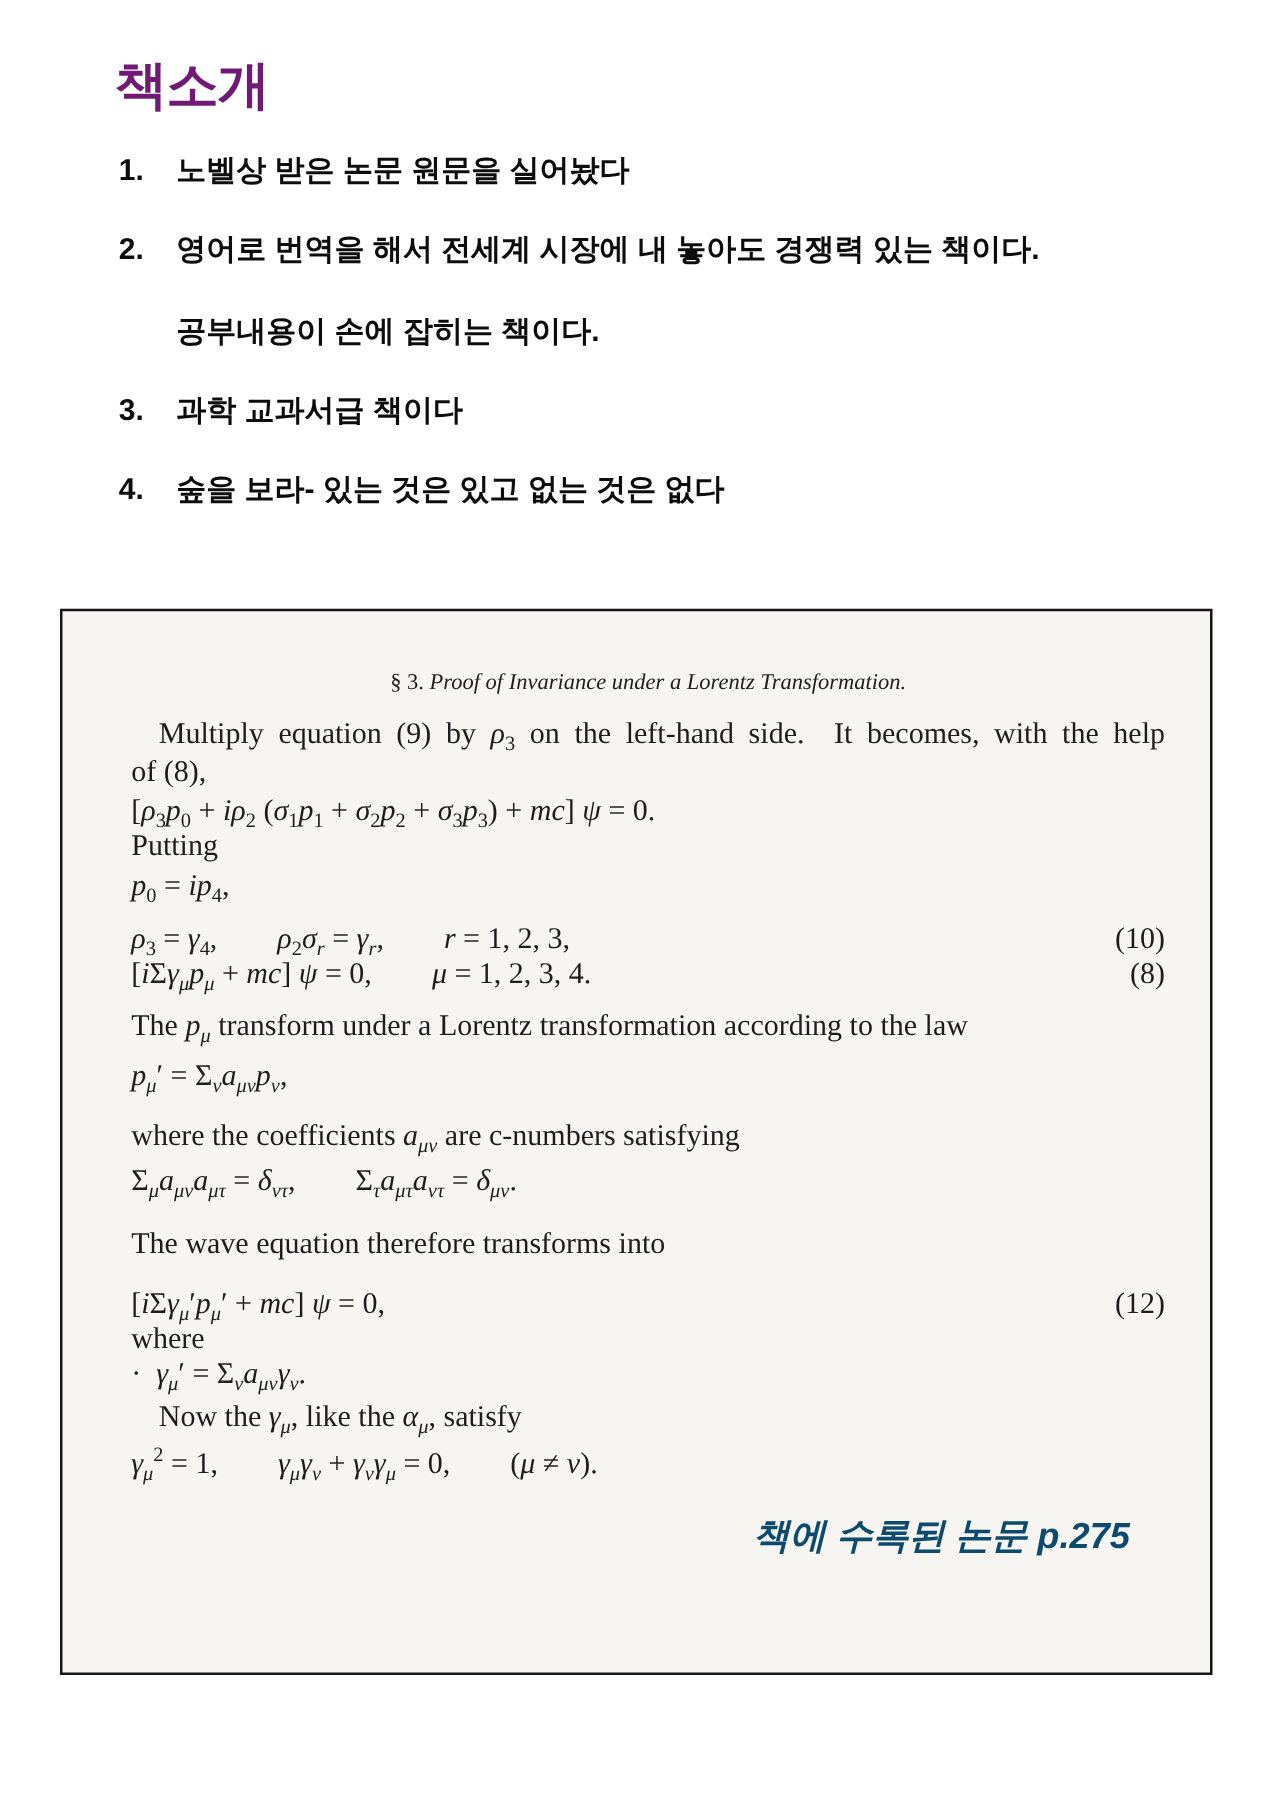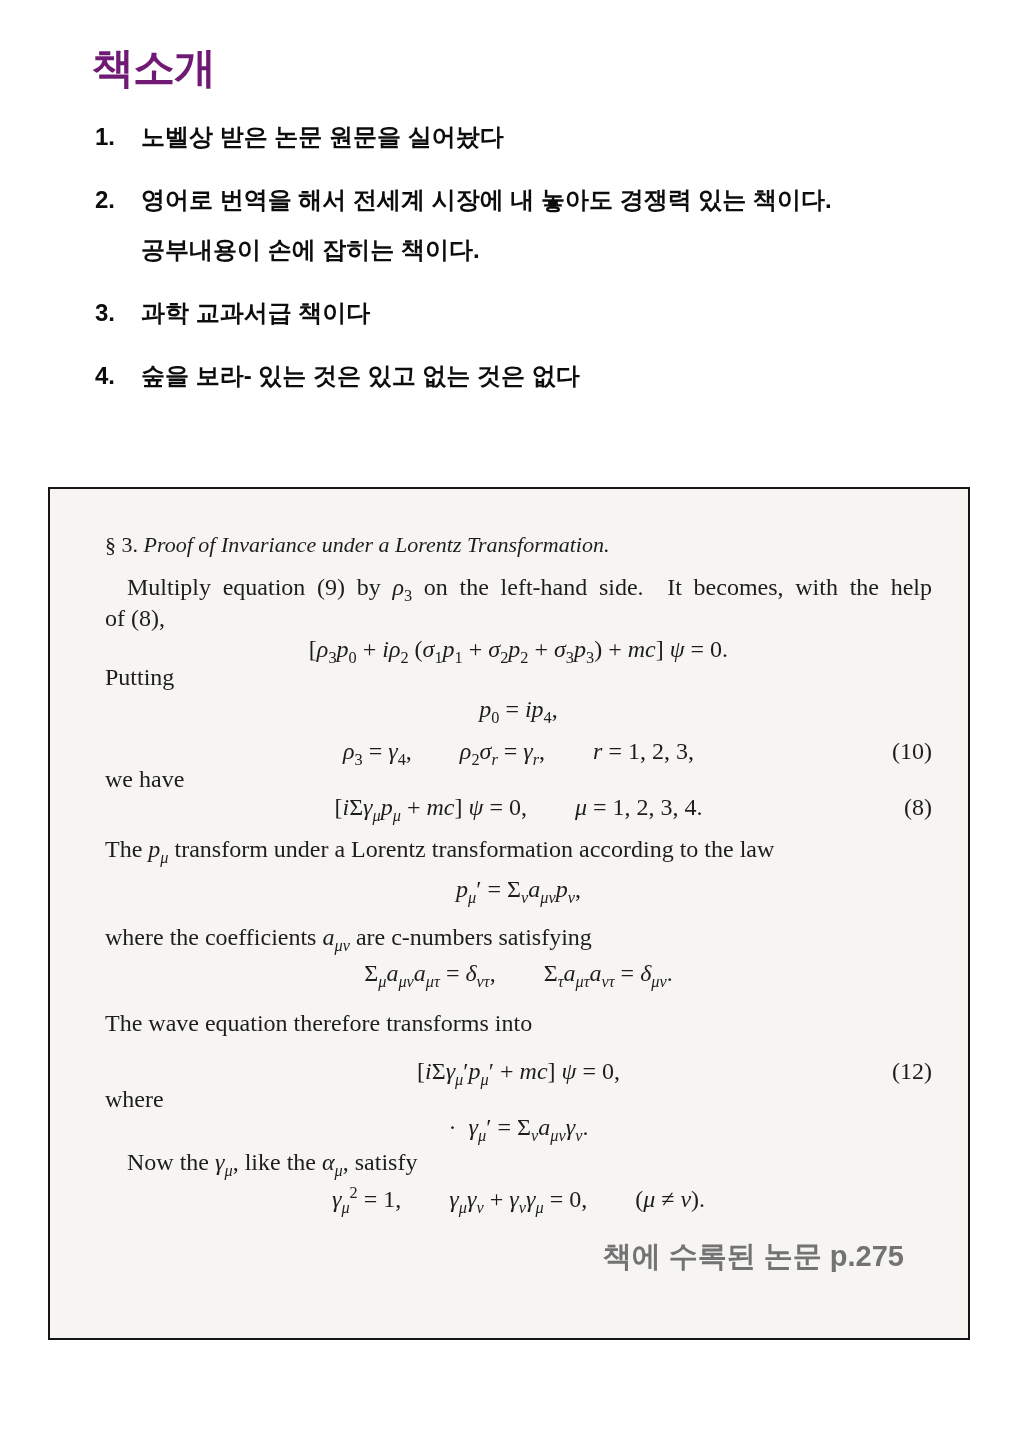--- a/index.html
+++ b/index.html
@@ -8,33 +8,33 @@
 
   .slide-title {
     position:absolute; left:92px; top:40px;
     font-size:42px; font-weight:800; letter-spacing:-1px; color:#701a75;
   }
 
   .intro-list { position:absolute; left:95px; top:122px; width:860px; }
   .intro-item { display:flex; margin-bottom:33px; font-size:24px; font-weight:700; line-height:30px; color:#0d0d0d; }
   .intro-num { width:46px; flex:0 0 46px; }
   .intro-lines { flex:1; }
-  .intro-line2 { margin-top:20px; }
+  .intro-line2 { margin-top:36px; }
 
   .scan-box {
     position:absolute; left:48px; top:487px; width:922px; height:853px;
     border:2px solid #161616; background:#f6f5f1;
     font-family:"Liberation Serif","DejaVu Serif",serif; color:#1d1d1d;
     padding:42px 36px 0 55px; overflow:hidden;
   }
   .pline { position:relative; font-size:24px; line-height:28px; }
   .pline sub { font-size:68%; line-height:0; }
   .pline sup { font-size:68%; line-height:0; }
-  .p-heading { text-align:left; font-size:22px; }
-  .p-eq { text-align:center; }
+  .p-heading { text-align:center; font-size:18px; }
+  .p-eq { text-align:left; }
   .p-indent { text-indent:22px; }
   .p-jfull { text-align:justify; text-align-last:justify; }
   .eqnum { position:absolute; right:0; top:0; }
 
   .scan-caption {
     margin-top:24px; padding-right:28px; text-align:right;
     font-family:"Liberation Sans", sans-serif; font-weight:700; font-size:29px;
   }
 </style>
 </head>
@@ -68,32 +68,31 @@
   <div class="pline p-heading">§ 3. <i>Proof of Invariance under a Lorentz Transformation.</i></div>
   <div class="pline p-indent p-jfull" style="margin-top:14px">Multiply equation (9) by <i>ρ</i><sub>3</sub> on the left-hand side.  It becomes, with the help</div>
   <div class="pline" style="margin-top:3px">of (8),</div>
   <div class="pline p-eq" style="margin-top:3px">[<i>ρ</i><sub>3</sub><i>p</i><sub>0</sub> + <i>iρ</i><sub>2</sub> (<i>σ</i><sub>1</sub><i>p</i><sub>1</sub> + <i>σ</i><sub>2</sub><i>p</i><sub>2</sub> + <i>σ</i><sub>3</sub><i>p</i><sub>3</sub>) + <i>mc</i>] <i>ψ</i> = 0.</div>
   <div class="pline">Putting</div>
   <div class="pline p-eq" style="margin-top:4px"><i>p</i><sub>0</sub> = <i>ip</i><sub>4</sub>,</div>
   <div class="pline p-eq" style="margin-top:14px">
     <span><i>ρ</i><sub>3</sub> = <i>γ</i><sub>4</sub>,  <i>ρ</i><sub>2</sub><i>σ</i><sub><i>r</i></sub> = <i>γ</i><sub><i>r</i></sub>,  <i>r</i> = 1, 2, 3,</span>
     <span class="eqnum">(10)</span>
   </div>
-  <div class="pline">we have</div>
   <div class="pline p-eq">
     <span>[<i>i</i>Σ<i>γ</i><sub><i>μ</i></sub><i>p</i><sub><i>μ</i></sub> + <i>mc</i>] <i>ψ</i> = 0,  <i>μ</i> = 1, 2, 3, 4.</span>
     <span class="eqnum">(8)</span>
   </div>
   <div class="pline" style="margin-top:14px">The <i>p</i><sub><i>μ</i></sub> transform under a Lorentz transformation according to the law</div>
   <div class="pline p-eq" style="margin-top:12px"><i>p</i><sub><i>μ</i></sub>′ = Σ<sub><i>ν</i></sub><i>a</i><sub><i>μν</i></sub><i>p</i><sub><i>ν</i></sub>,</div>
   <div class="pline" style="margin-top:20px">where the coefficients <i>a</i><sub><i>μν</i></sub> are c-numbers satisfying</div>
   <div class="pline p-eq" style="margin-top:8px">Σ<sub><i>μ</i></sub><i>a</i><sub><i>μν</i></sub><i>a</i><sub><i>μτ</i></sub> = <i>δ</i><sub><i>ντ</i></sub>,  Σ<sub><i>τ</i></sub><i>a</i><sub><i>μτ</i></sub><i>a</i><sub><i>ντ</i></sub> = <i>δ</i><sub><i>μν</i></sub>.</div>
   <div class="pline" style="margin-top:22px">The wave equation therefore transforms into</div>
   <div class="pline p-eq" style="margin-top:20px">
     <span>[<i>i</i>Σ<i>γ</i><sub><i>μ</i></sub>′<i>p</i><sub><i>μ</i></sub>′ + <i>mc</i>] <i>ψ</i> = 0,</span>
     <span class="eqnum">(12)</span>
   </div>
   <div class="pline">where</div>
   <div class="pline p-eq">· <i>γ</i><sub><i>μ</i></sub>′ = Σ<sub><i>ν</i></sub><i>a</i><sub><i>μν</i></sub><i>γ</i><sub><i>ν</i></sub>.</div>
   <div class="pline p-indent" style="margin-top:7px">Now the <i>γ</i><sub><i>μ</i></sub>, like the <i>α</i><sub><i>μ</i></sub>, satisfy</div>
   <div class="pline p-eq" style="margin-top:9px"><i>γ</i><sub><i>μ</i></sub><sup>2</sup> = 1,  <i>γ</i><sub><i>μ</i></sub><i>γ</i><sub><i>ν</i></sub> + <i>γ</i><sub><i>ν</i></sub><i>γ</i><sub><i>μ</i></sub> = 0,  (<i>μ</i> ≠ <i>ν</i>).</div>
-  <div class="scan-caption" style="color: #737373;">책에 수록된 논문 p.275</div>
+  <div class="scan-caption" style="color: #0c4a6e; font-style: italic;">책에 수록된 논문 p.275</div>
 </div>
 
 </body></html>

